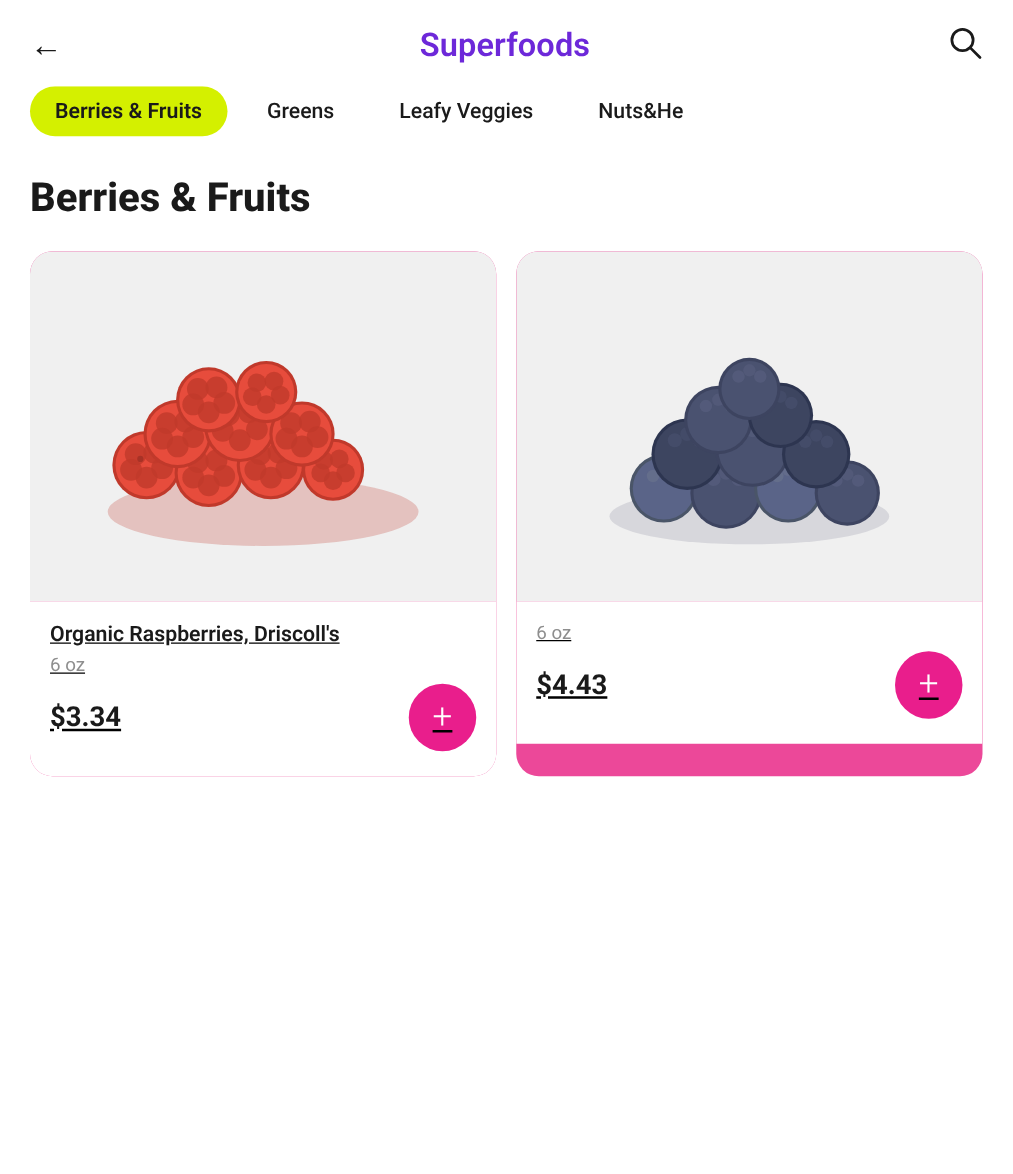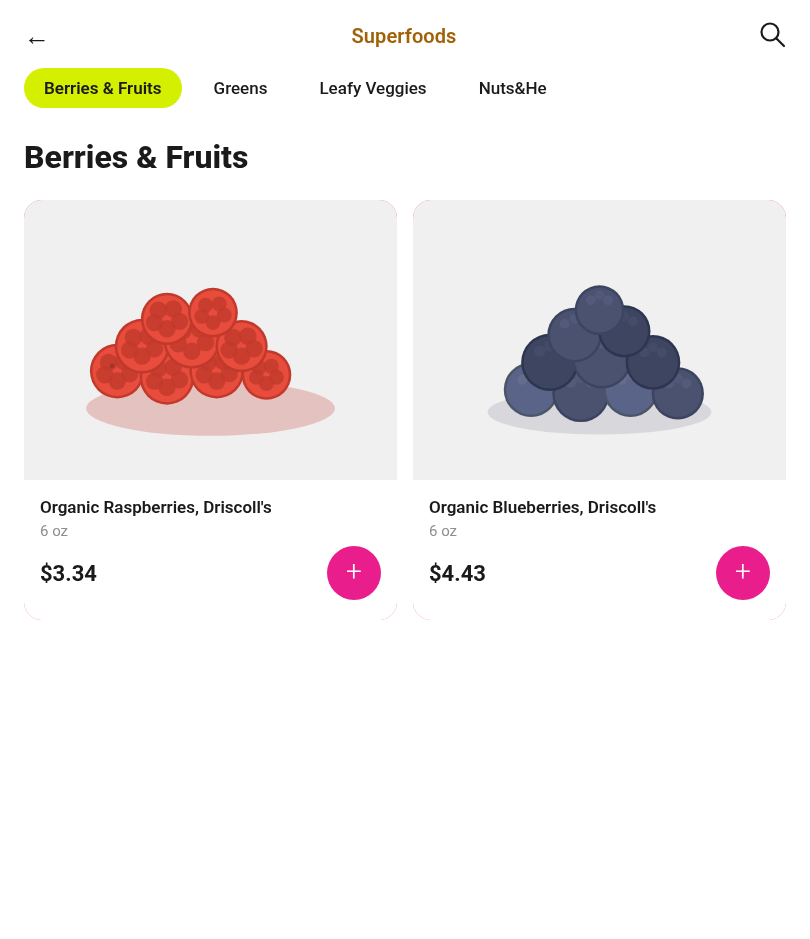--- a/index.html
+++ b/index.html
@@ -18,23 +18,23 @@
 
     
     .header {
       display: flex;
       align-items: center;
       justify-content: space-between;
       padding: 20px 24px 16px 24px;
     }
 
     .header-title {
-      font-size: 20px;
+      font-size: 26px;
       font-weight: 600;
-      color: #a16207;
+      color: #6d28d9;
       letter-spacing: 0.1px;
     }
 
     .header-icon {
       font-size: 26px;
       color: #1a1a1a;
       cursor: pointer;
       line-height: 1;
     }
 
@@ -90,20 +90,21 @@
       grid-template-columns: 1fr 1fr;
       gap: 16px;
       padding: 0 24px 32px 24px;
     }
 
     .product-card {
       background: #ec4899;
       border-radius: 18px;
       overflow: hidden;
       position: relative;
+      text-decoration: underline;
     }
 
     .product-image-area {
       background: #f0f0f0;
       height: 280px;
       display: flex;
       align-items: center;
       justify-content: center;
       position: relative;
     }
@@ -358,21 +359,20 @@
 
           <circle cx="150" cy="76" r="20" fill="#3d4460"></circle>
           <circle cx="150" cy="76" r="18" fill="#4a5270"></circle>
           <circle cx="143" cy="68" r="4" fill="#5a6080" opacity="0.6"></circle>
           <circle cx="150" cy="64" r="4" fill="#5a6080" opacity="0.5"></circle>
           <circle cx="157" cy="68" r="4" fill="#5a6080" opacity="0.6"></circle>
         </g>
       </svg>
     </div>
     <div class="product-info">
-      <div class="product-name">Organic Blueberries, Driscoll's</div>
       <div class="product-weight">6 oz</div>
       <div class="product-footer">
         <span class="product-price">$4.43</span>
         <div class="add-button">
           <span>+</span>
         </div>
       </div>
     </div>
   </div>
 

